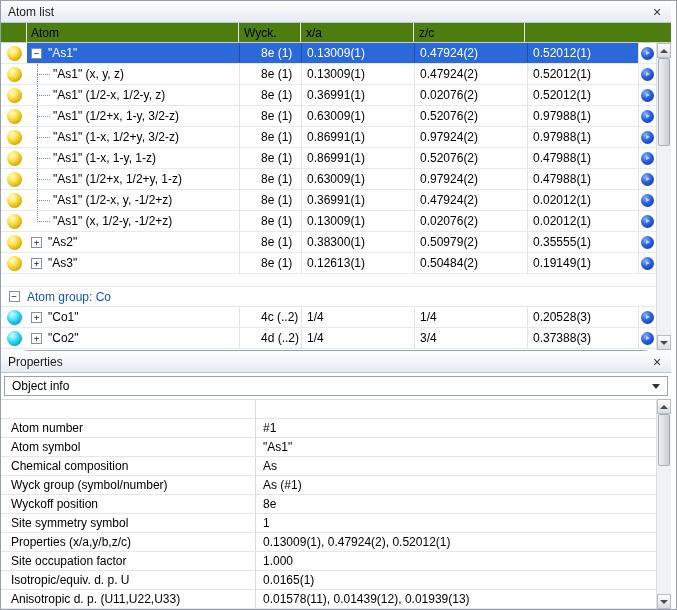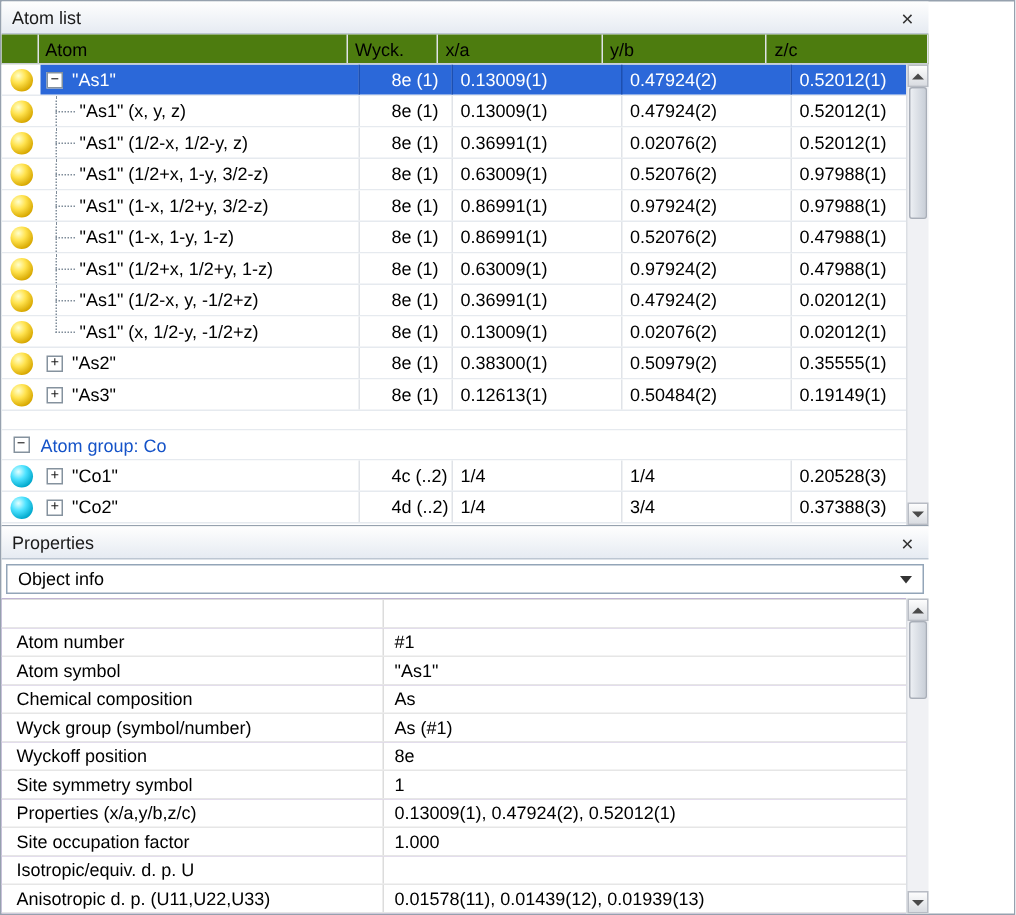--- a/index.html
+++ b/index.html
@@ -1,19 +1,19 @@
 <!DOCTYPE html>
 <html style="--selection_bg: #2b68d9; --selection_text: #ffffff; --group_label: #1553c8; --grid_line: #e0e3e8; --row_line: #e6eaef;"><head>
 <meta charset="utf-8">
 <style>
   html,body{margin:0;padding:0;background:#fff;}
   body{font-family:"Liberation Sans","DejaVu Sans",sans-serif;font-size:12px;color:#000;}
   #app{position:relative;width:675px;height:608px;border:1px solid #96a1ae;background:#fff;overflow:hidden;}
 
-  .panel{position:absolute;left:0;width:618px;box-sizing:border-box;background:#fff;}
+  .panel{position:absolute;left:0;width:670px;box-sizing:border-box;background:#fff;border-radius:30px;}
   #atom-panel{top:0;height:350px;border-bottom:1px solid #96a1ae;}
   #prop-panel{top:350px;height:258px;}
 
   .titlebar{height:22px;display:flex;align-items:center;justify-content:space-between;
     padding:0 7px;background:linear-gradient(#fefefe,#e6ebf2);border-bottom:1px solid #bcc6d2;box-sizing:border-box;}
   .titlebar .t{color:#1a1a1a;}
   .closex{width:14px;text-align:center;color:#333;font-size:14px;line-height:14px;cursor:default;}
 
   
   .hdr{display:flex;height:20px;box-sizing:border-box;border-bottom:1px solid #c9ced6;background:#4d7c0f;}
@@ -75,42 +75,41 @@
   .sb-thumb{position:absolute;top:0;left:1px;right:1px;background:linear-gradient(90deg,#eceff3,#c9cfd8);
     border:1px solid #a8aeb8;border-radius:2px;box-sizing:border-box;}
   #atom-scroll .sb-thumb{height:88px;}
   #prop-scroll .sb-thumb{height:52px;}
 
   
   .combo{position:absolute;left:3px;right:3px;top:25px;height:20px;border:1px solid #93a5b8;background:#fff;
     display:flex;align-items:center;justify-content:space-between;padding:4px 7px;box-sizing:border-box;}
   .combo-arrow{width:0;height:0;border-left:4px solid transparent;border-right:4px solid transparent;border-top:5px solid #333;}
 
-  .pgrid{position:absolute;left:0;right:15px;top:48px;bottom:0;border-top:1px solid #dcdcdc;background:#4c1d95;}
+  .pgrid{position:absolute;left:0;right:15px;top:48px;bottom:0;border-top:1px solid #dcdcdc;background:#be185d;}
   .pghead,.prow{height:19px;display:flex;box-sizing:border-box;border-bottom:1px solid #e6e6e6;align-items:stretch;background:#fff;}
   .pl{width:255px;flex:none;box-sizing:border-box;border-right:1px solid #dcdcdc;display:flex;align-items:center;padding-left:10px;overflow:hidden;white-space:nowrap;}
   .pv{flex:1;display:flex;align-items:center;padding-left:7px;overflow:hidden;white-space:nowrap;}
 </style>
 </head>
 <body>
 
 <div id="app">
 
   <div class="panel" id="atom-panel">
     <div class="titlebar">
       <span class="t">Atom list</span>
       <span class="closex">×</span>
     </div>
 
     <div class="hdr">
       <div class="h0"></div>
       <div class="h1">Atom</div>
       <div class="h2">Wyck.</div>
       <div class="h3">x/a</div>
-      <div class="h4">y/b</div>
       <div class="h5">z/c</div>
       <div class="h6"></div>
     </div>
 
     <div id="atom-rows">
         <div class="arow parent sel">
           <div class="cell c0">
             <span class="sphere yellow"></span>
           </div>
           <div class="cell c1">
@@ -383,20 +382,21 @@
           <div class="prow">
             <div class="pl">Properties (x/a,y/b,z/c)</div>
             <div class="pv">0.13009(1), 0.47924(2), 0.52012(1)</div>
           </div>
           <div class="prow">
             <div class="pl">Site occupation factor</div>
             <div class="pv">1.000</div>
           </div>
           <div class="prow">
             <div class="pl">Isotropic/equiv. d. p. U</div>
+            <div class="pv">0.0165(1)</div>
           </div>
           <div class="prow">
             <div class="pl">Anisotropic d. p. (U11,U22,U33)</div>
             <div class="pv">0.01578(11), 0.01439(12), 0.01939(13)</div>
           </div>
         </div>
     </div>
 
     <div class="vscroll" id="prop-scroll">
       <div class="sb-btn">

